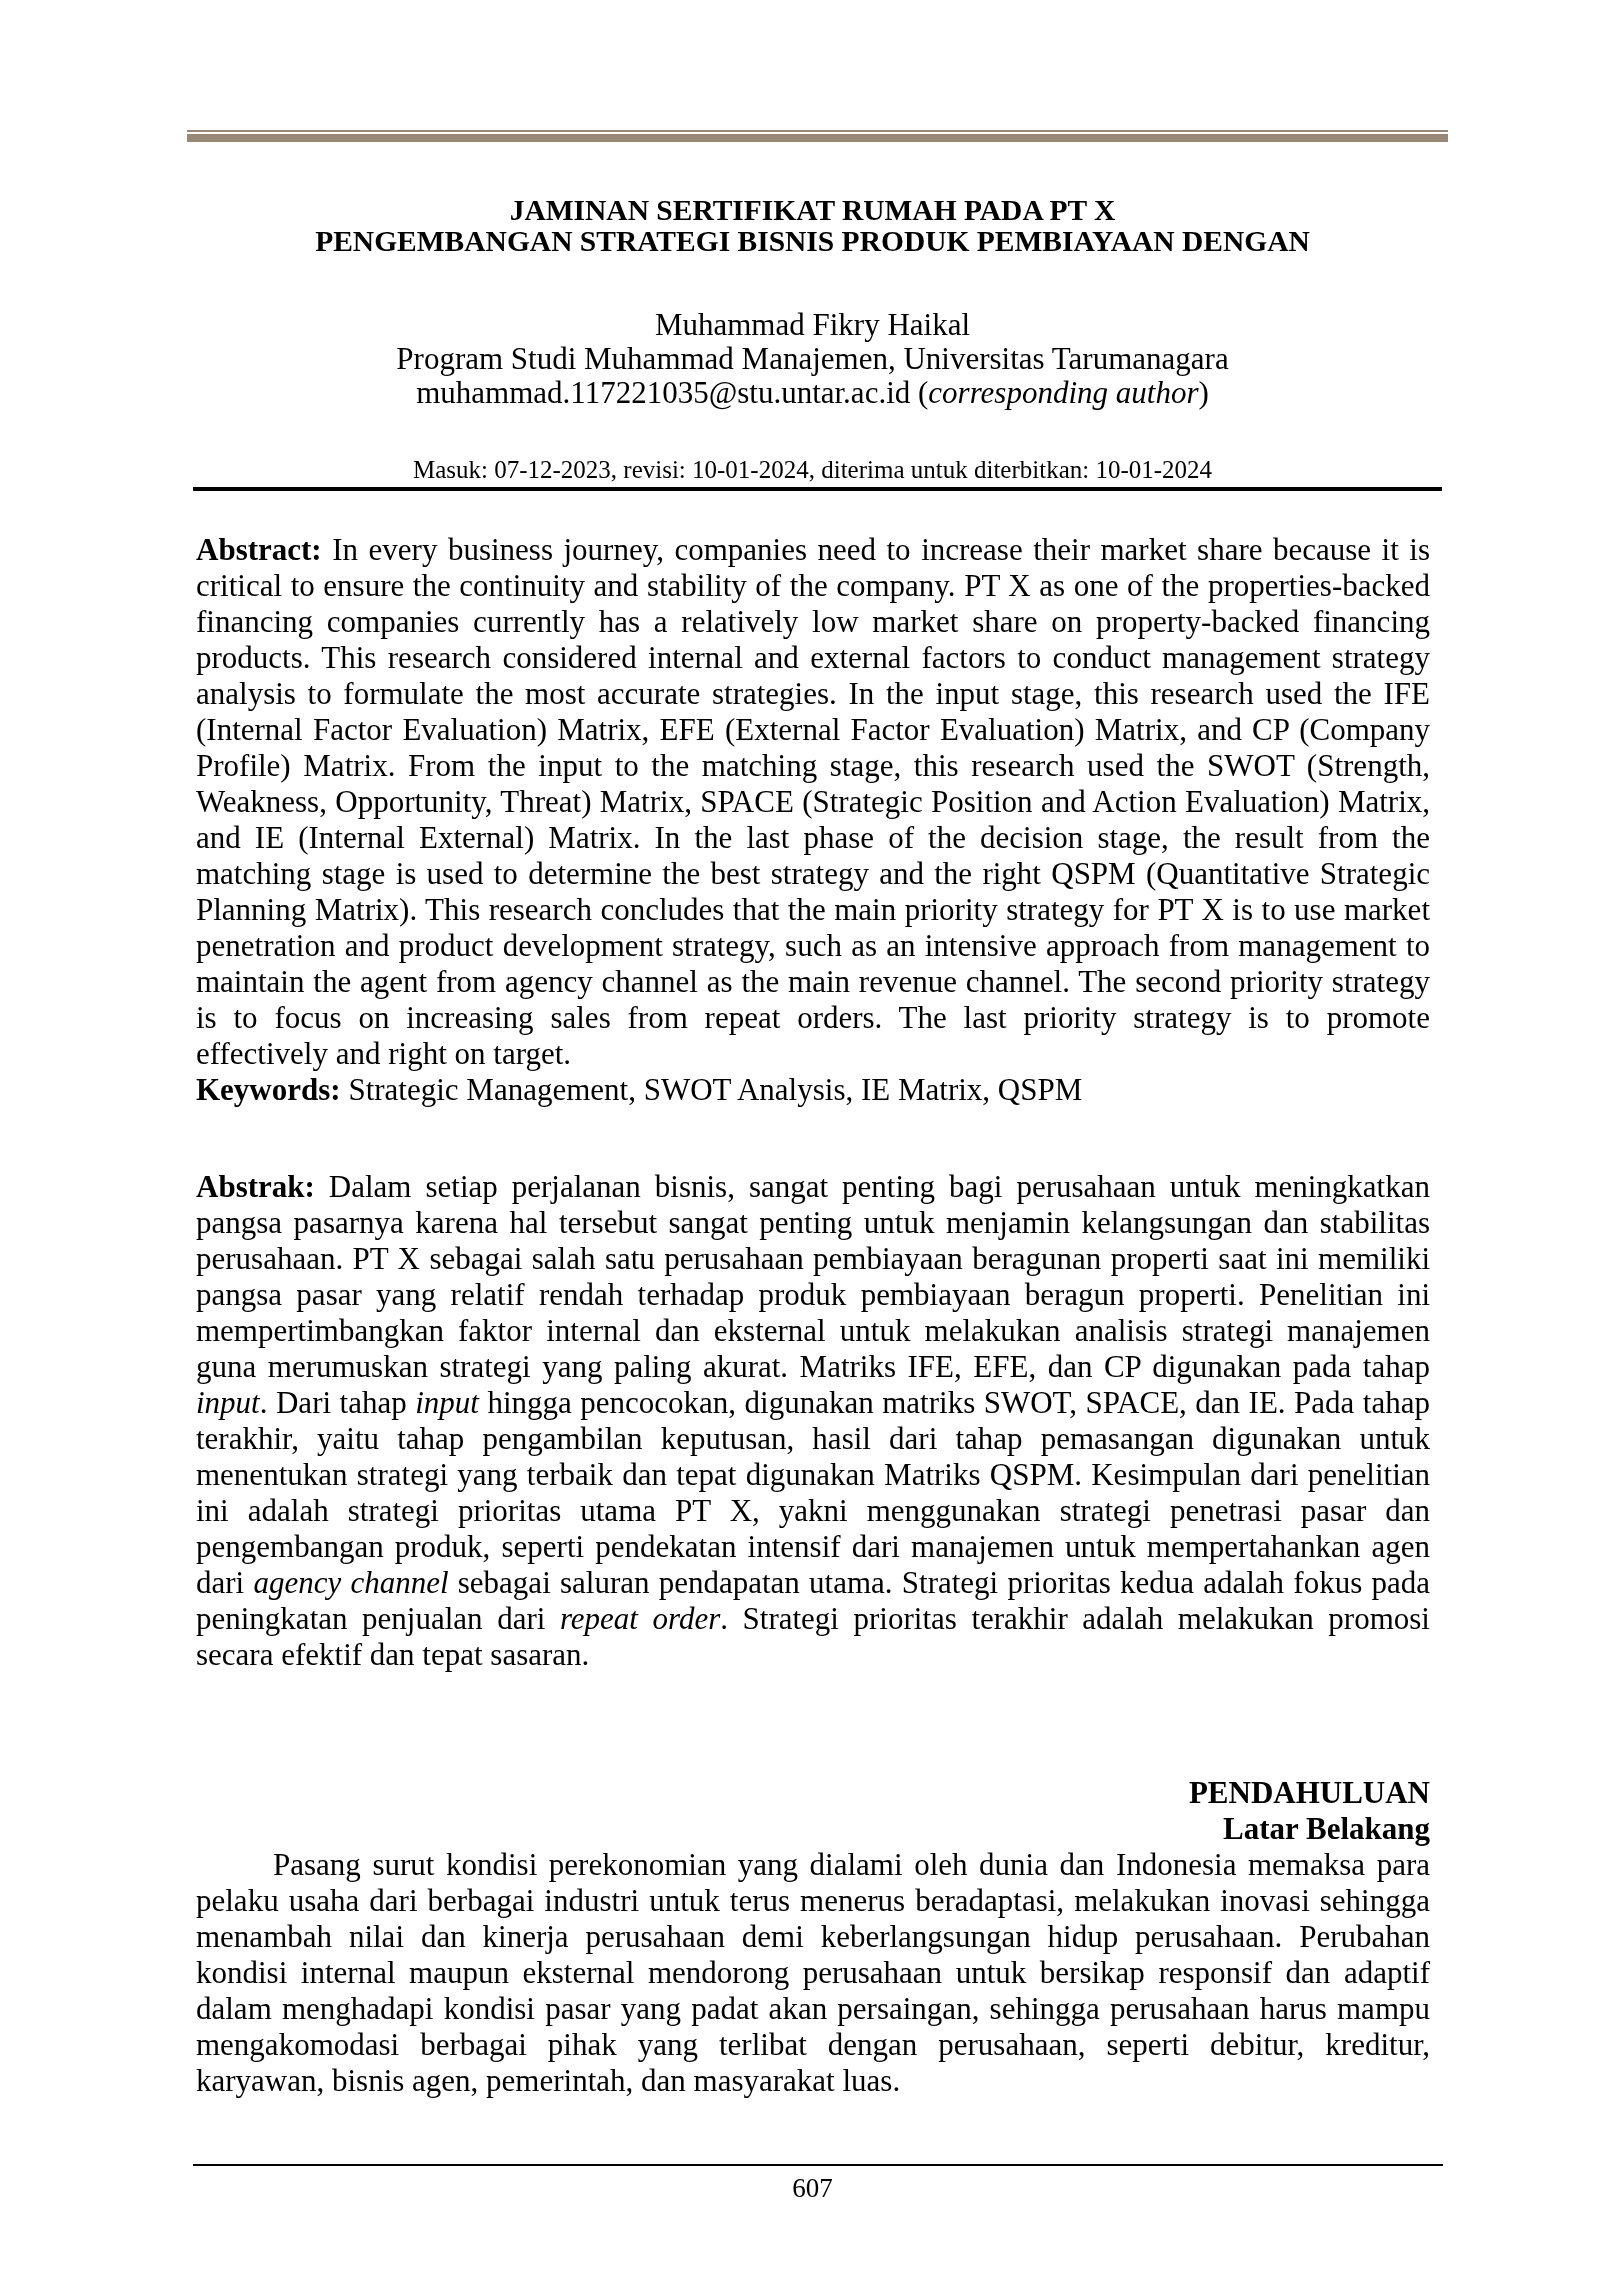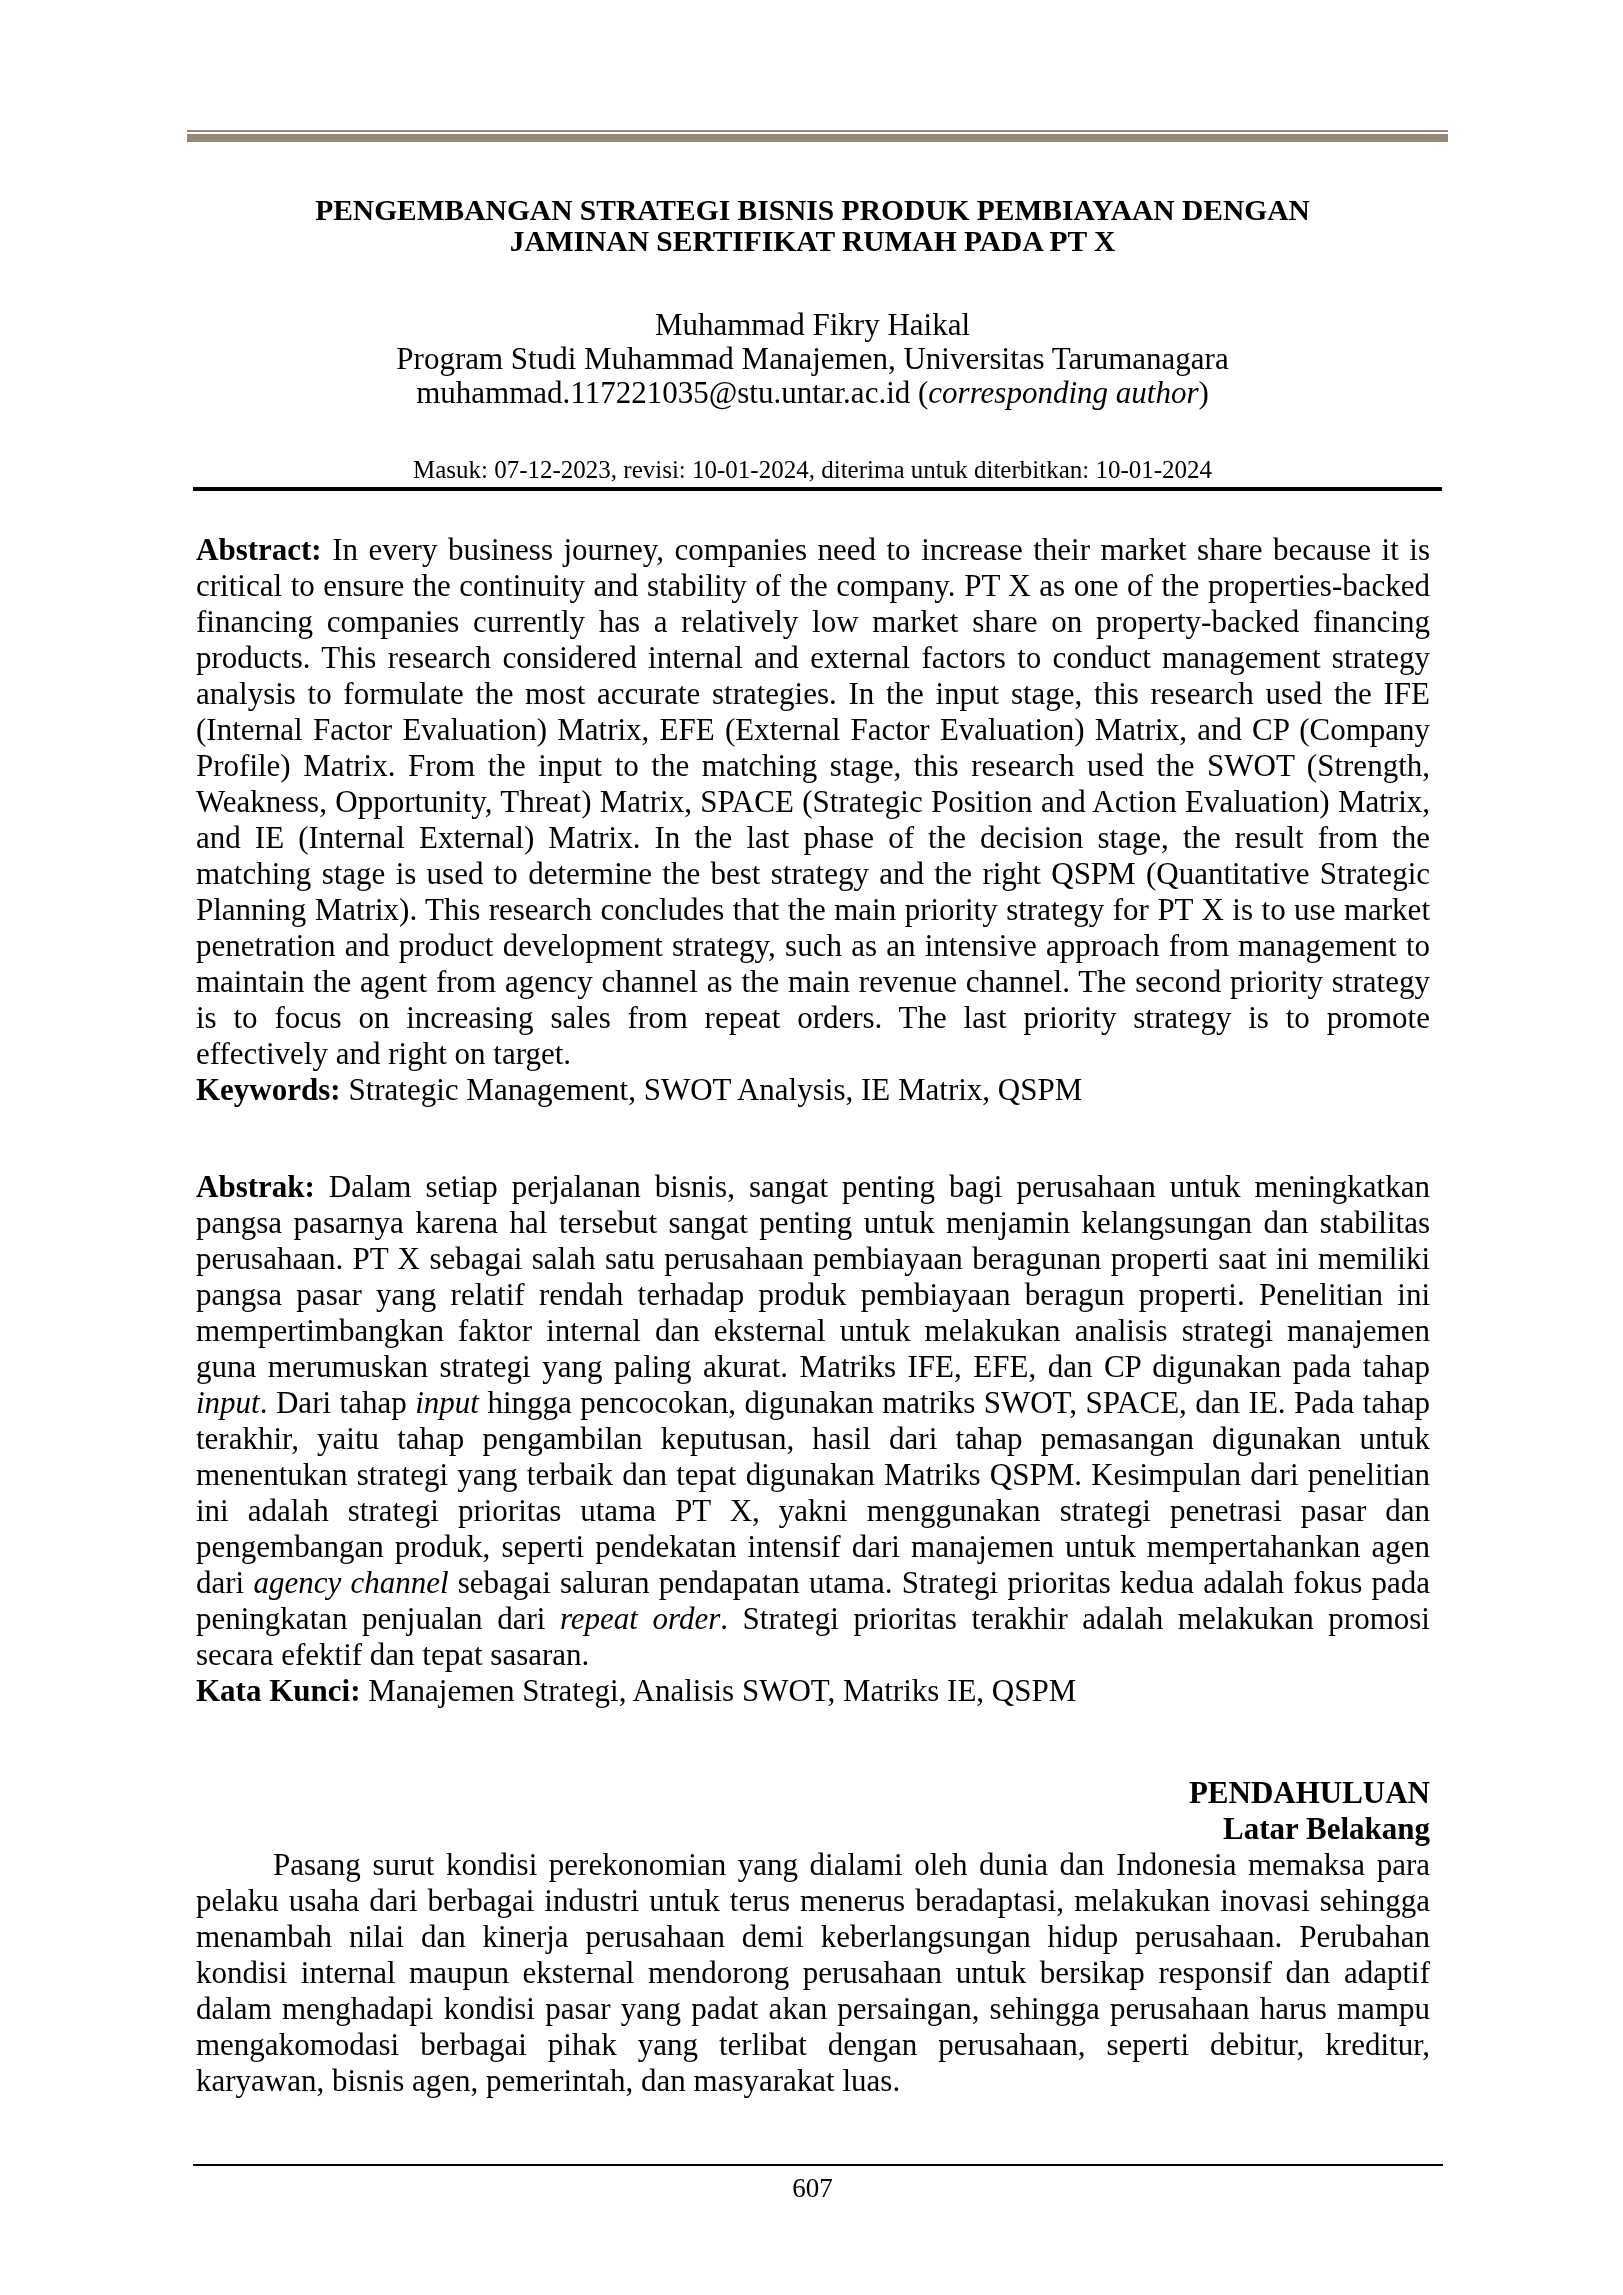--- a/index.html
+++ b/index.html
@@ -108,41 +108,40 @@
     line-height: 30.5px;
   }
 </style>
 </head>
 <body>
 
 <div class="rule-thin"></div>
 <div class="rule-thick"></div>
 
 <div class="title">
+  <div>JAMINAN SERTIFIKAT RUMAH PADA PT X</div>
   <div>PENGEMBANGAN STRATEGI BISNIS PRODUK PEMBIAYAAN DENGAN</div>
-  <div>JAMINAN SERTIFIKAT RUMAH PADA PT X</div>
 </div>
 
 <div class="authors">
   <div>Muhammad Fikry Haikal</div>
   <div>Program Studi Muhammad Manajemen, Universitas Tarumanagara</div>
   <div><span>muhammad.117221035@stu.untar.ac.id</span> (<i>corresponding author</i>)</div>
 </div>
 
 <div class="dates">Masuk: 07-12-2023, revisi: 10-01-2024, diterima untuk diterbitkan: 10-01-2024</div>
 <div class="rule-dates"></div>
 
 <div class="body-col abstract-en">
   <p><b class="lbl">Abstract:</b> <span>In every business journey, companies need to increase their market share because it is critical to ensure the continuity and stability of the company. PT X as one of the properties-backed financing companies currently has a relatively low market share on property-backed financing products. This research considered internal and external factors to conduct management strategy analysis to formulate the most accurate strategies. In the input stage, this research used the IFE (Internal Factor Evaluation) Matrix, EFE (External Factor Evaluation) Matrix, and CP (Company Profile) Matrix. From the input to the matching stage, this research used the SWOT (Strength, Weakness, Opportunity, Threat) Matrix, SPACE (Strategic Position and Action Evaluation) Matrix, and IE (Internal External) Matrix. In the last phase of the decision stage, the result from the matching stage is used to determine the best strategy and the right QSPM (Quantitative Strategic Planning Matrix). This research concludes that the main priority strategy for PT X is to use market penetration and product development strategy, such as an intensive approach from management to maintain the agent from agency channel as the main revenue channel. The second priority strategy is to focus on increasing sales from repeat orders. The last priority strategy is to promote effectively and right on target.</span></p>
   <p class="keywords"><b class="lbl">Keywords:</b> <span>Strategic Management, SWOT Analysis, IE Matrix, QSPM</span></p>
 </div>
 
 <div class="body-col abstract-id">
   <p><b class="lbl">Abstrak:</b> <span id="abstrak-body"><span>Dalam setiap perjalanan bisnis, sangat penting bagi perusahaan untuk meningkatkan pangsa pasarnya karena hal tersebut sangat penting untuk menjamin kelangsungan dan stabilitas perusahaan. PT X sebagai salah satu perusahaan pembiayaan beragunan properti saat ini memiliki pangsa pasar yang relatif rendah terhadap produk pembiayaan beragun properti. Penelitian ini mempertimbangkan faktor internal dan eksternal untuk melakukan analisis strategi manajemen guna merumuskan strategi yang paling akurat. Matriks IFE, EFE, dan CP digunakan pada tahap </span><i>input</i><span>. Dari tahap </span><i>input</i><span> hingga pencocokan, digunakan matriks SWOT, SPACE, dan IE. Pada tahap terakhir, yaitu tahap pengambilan keputusan, hasil dari tahap pemasangan digunakan untuk menentukan strategi yang terbaik dan tepat digunakan Matriks QSPM. Kesimpulan dari penelitian ini adalah strategi prioritas utama PT X, yakni menggunakan strategi penetrasi pasar dan pengembangan produk, seperti pendekatan intensif dari manajemen untuk mempertahankan agen dari </span><i>agency channel</i><span> sebagai saluran pendapatan utama. Strategi prioritas kedua adalah fokus pada peningkatan penjualan dari </span><i>repeat order</i><span>. Strategi prioritas terakhir adalah melakukan promosi secara efektif dan tepat sasaran.</span></span></p>
-  <p class="keywords"><b class="lbl">Kata Kunci:</b> <span>Manajemen Strategi, Analisis SWOT, Matriks IE, QSPM</span></p>
 </div>
 
 <div class="body-col intro">
   <p class="heading">PENDAHULUAN</p>
   <p class="heading">Latar Belakang</p>
   <p class="indent">Pasang surut kondisi perekonomian yang dialami oleh dunia dan Indonesia memaksa para pelaku usaha dari berbagai industri untuk terus menerus beradaptasi, melakukan inovasi sehingga menambah nilai dan kinerja perusahaan demi keberlangsungan hidup perusahaan. Perubahan kondisi internal maupun eksternal mendorong perusahaan untuk bersikap responsif dan adaptif dalam menghadapi kondisi pasar yang padat akan persaingan, sehingga perusahaan harus mampu mengakomodasi berbagai pihak yang terlibat dengan perusahaan, seperti debitur, kreditur, karyawan, bisnis agen, pemerintah, dan masyarakat luas.</p>
 </div>
 
 <div class="rule-footer"></div>
 <div class="page-num">607</div>

